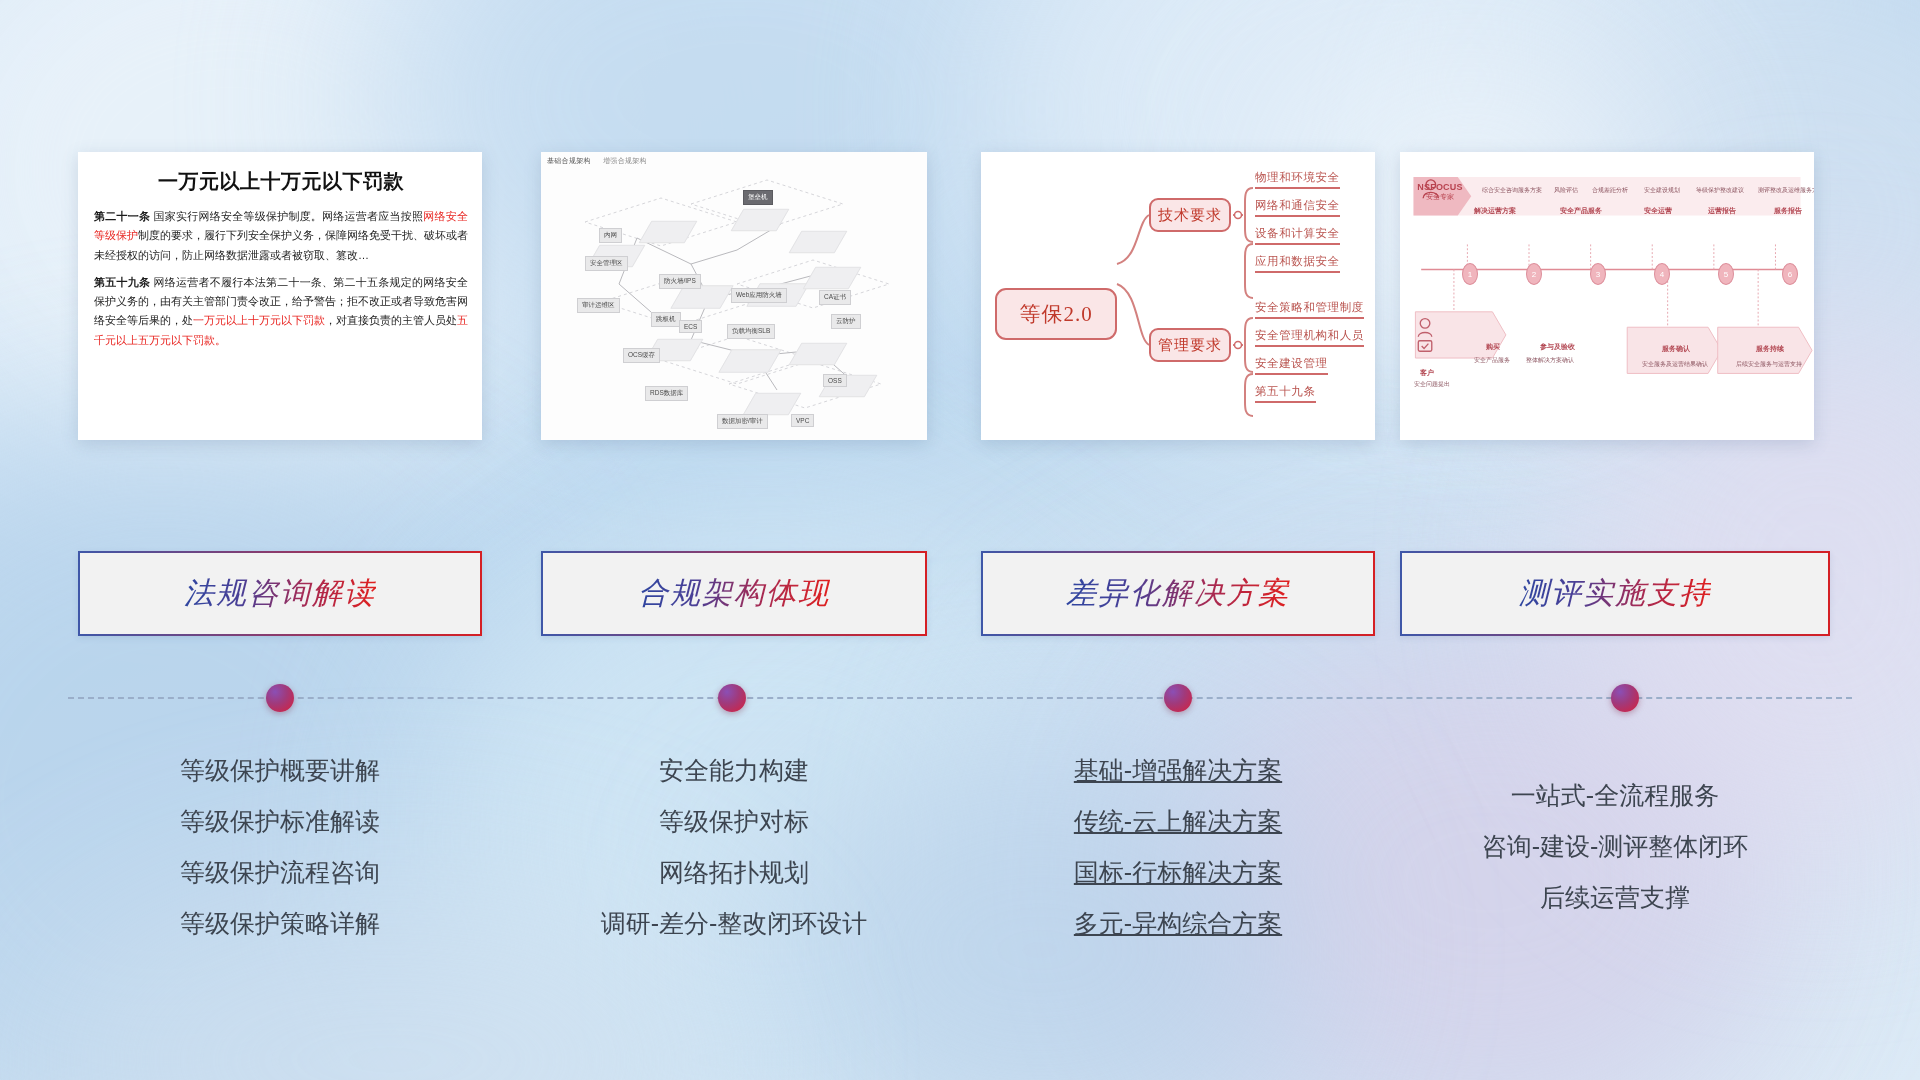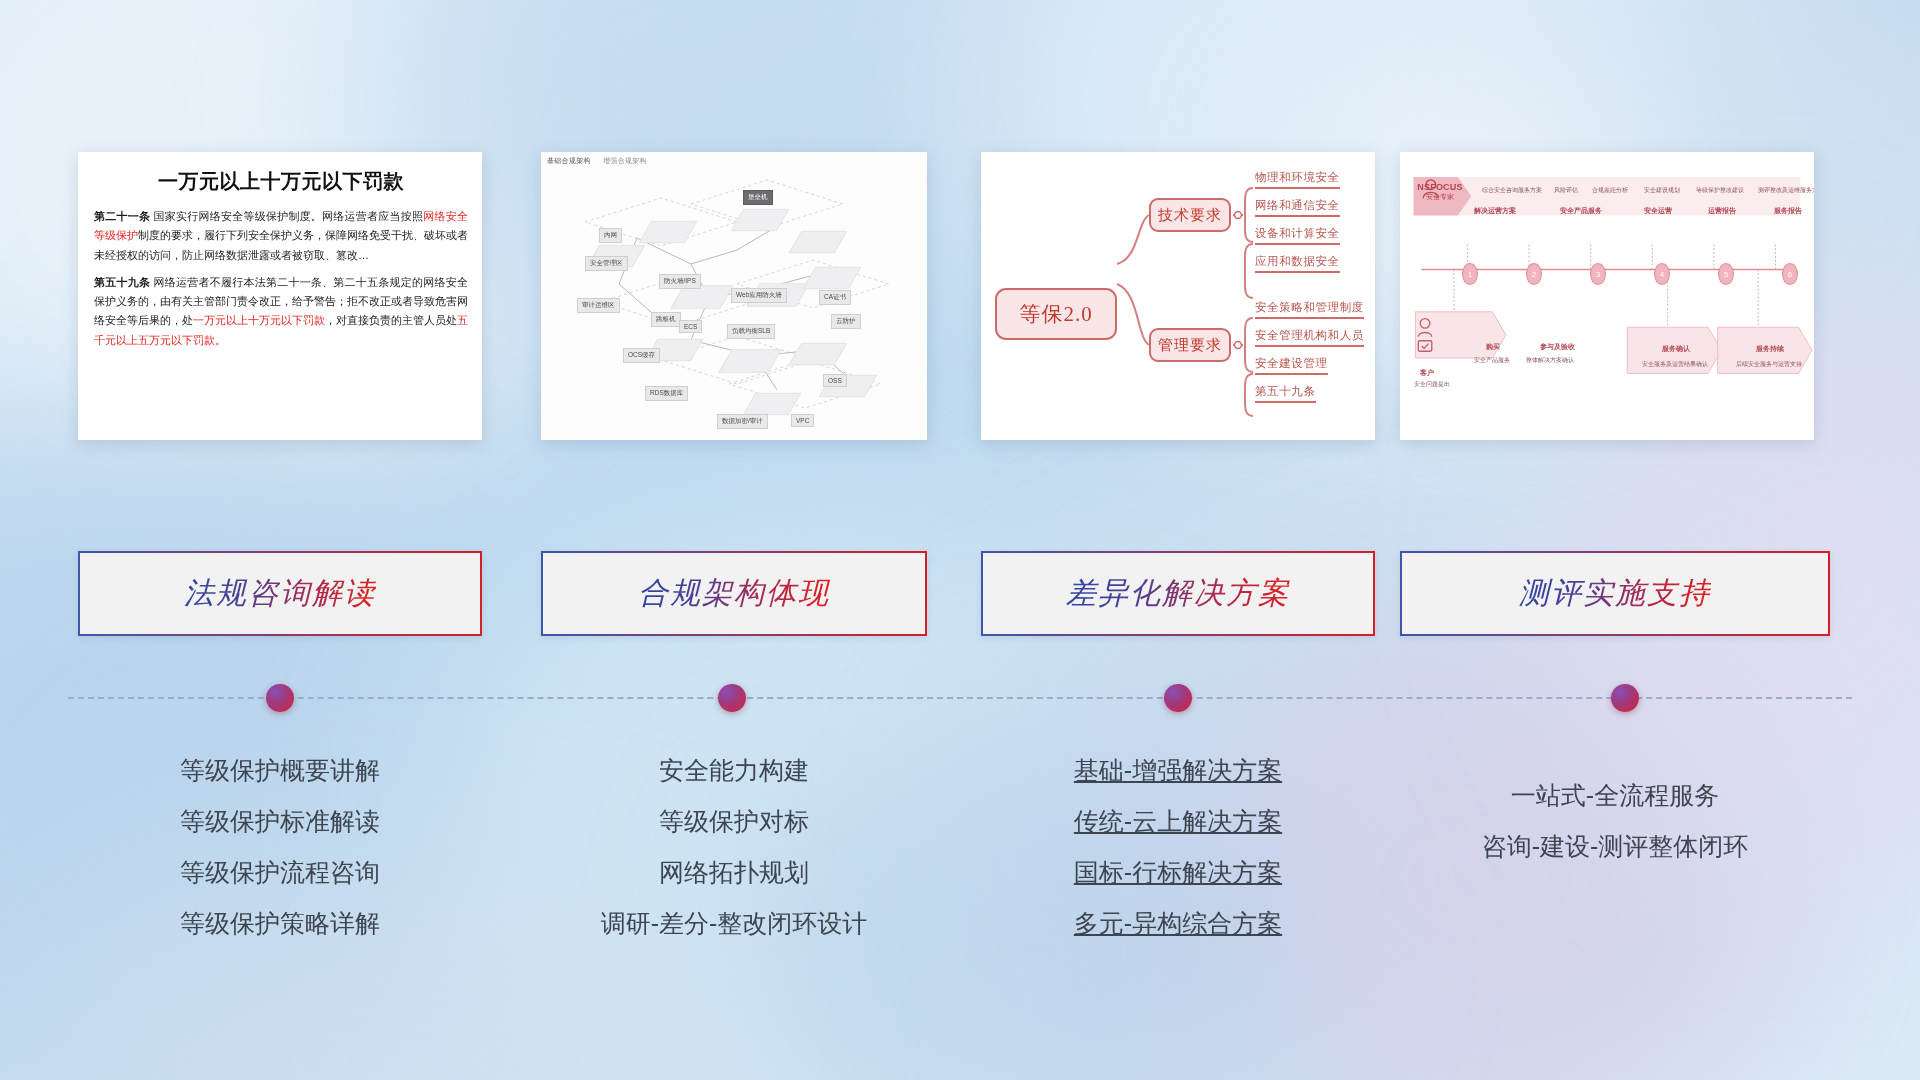--- a/index.html
+++ b/index.html
@@ -383,14 +383,15 @@
   </div>
   <div class="list l3">
     <div class="li">基础-增强解决方案</div>
     <div class="li">传统-云上解决方案</div>
     <div class="li">国标-行标解决方案</div>
     <div class="li">多元-异构综合方案</div>
   </div>
   <div class="list l4">
     <div class="li">一站式-全流程服务</div>
     <div class="li">咨询-建设-测评整体闭环</div>
+    <div class="li">后续运营支撑</div>
   </div>
 </div>
 
 </body></html>

